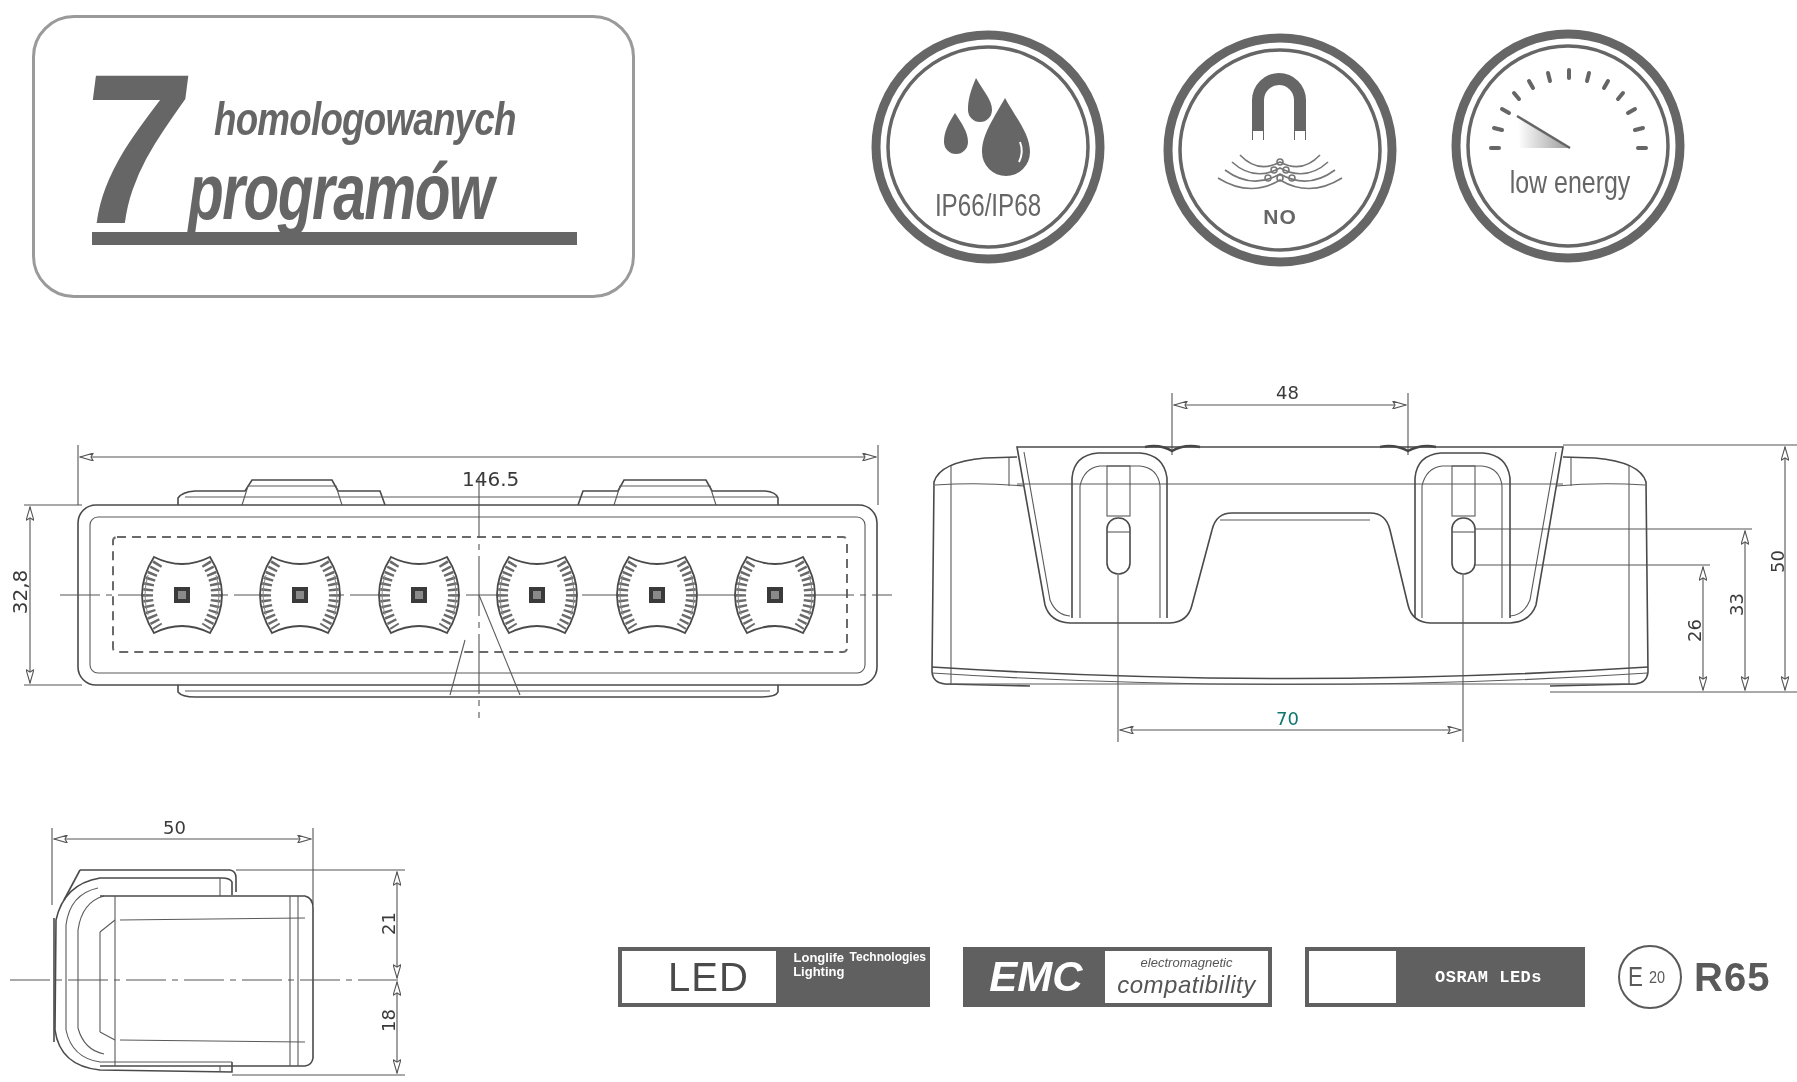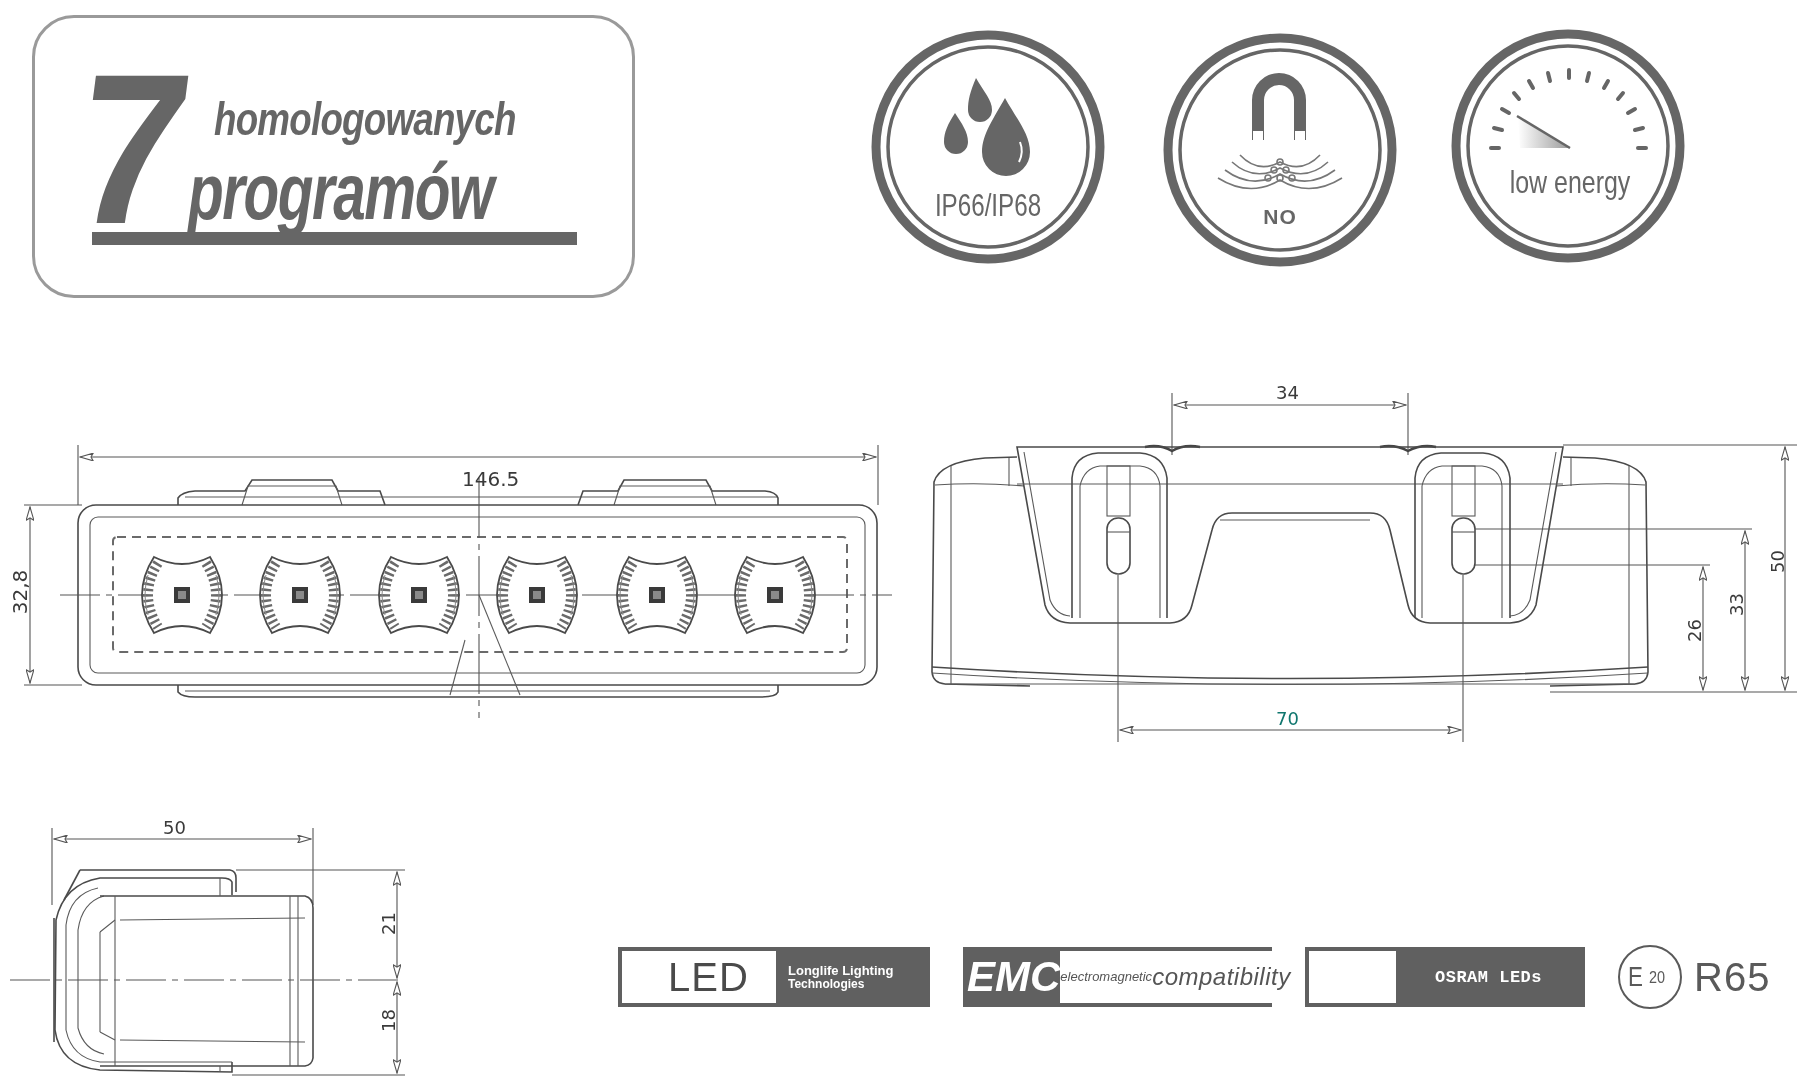--- a/index.html
+++ b/index.html
@@ -33,30 +33,30 @@
     .no-label { left: 1230px; top: 206px; width: 100px; font-size: 21px; font-weight: bold; letter-spacing: 1px; }
     .le-label { left: 1488px; top: 166px; width: 164px; font-size: 32px; transform: scaleX(0.78); transform-origin: center; }
 
     
     .badge { position: absolute; top: 947px; height: 60px; box-sizing: border-box; border: 4px solid #606060;
              display: flex; }
     .badge .w { background: #fff; display: flex; align-items: center; justify-content: center; }
     .badge .d { background: #606060; display: flex; align-items: center; justify-content: center; color: #fff; }
     .led-badge { left: 618px; width: 312px; }
     .led-badge .w { width: 135px; font-size: 40px; color: #4a4a4a; letter-spacing: 1px; padding-left: 19px; }
-    .led-badge .d { flex: 1; flex-direction: column; font-size: 13px; font-weight: bold; line-height: 1.05; align-items: flex-start; padding-left: 12px; }
+    .led-badge .d { flex: 1; flex-direction: row; font-size: 13px; font-weight: bold; line-height: 1.05; align-items: flex-start; padding-left: 12px; text-align: center; }
     .led-badge .d .big { font-size: 12px; }
     .emc-badge { left: 963px; width: 309px; font-style: italic; }
     .emc-badge .d { width: 138px; font-size: 42px; font-weight: bold; letter-spacing: 0px; }
-    .emc-badge .w { flex: 1; flex-direction: row; color: #555; font-size: 13px; line-height: 1.15; }
+    .emc-badge .w { flex: 1; flex-direction: column; color: #555; font-size: 13px; line-height: 1.15; }
     .emc-badge .w .big { font-size: 24px; letter-spacing: 0.5px; }
     .osram-badge { left: 1305px; width: 280px; font-family: Liberation Mono, monospace; }
     .osram-badge .w { width: 87px; }
     .osram-badge .d { flex: 1; font-size: 17px; font-weight: bold; letter-spacing: 0.5px; }
-    .r65 { left: 1694px; top: 955px; font-size: 40px; font-weight: normal; color: #5a5a5a; letter-spacing: 1px; }
+    .r65 { left: 1694px; top: 955px; font-size: 40px; font-weight: bold; color: #5a5a5a; letter-spacing: 1px; }
   </style>
 </head>
 <body>
 
 <div class="abs prog-box"></div>
 <div class="abs prog-seven">7</div>
 <div class="abs prog-line1">homologowanych</div>
 <div class="abs prog-line2">programów</div>
 <div class="abs prog-underline"></div>
 
@@ -273,21 +273,21 @@
       <circle cx="1338" cy="993" r="2.5"></circle>
         <circle cx="1358" cy="993" r="2.5"></circle>
         <circle cx="1348" cy="995" r="2.5"></circle>
     </g>
   </g>
 </svg>
 
 <div class="abs" style="left:462px;top:429px;font-size:20px;color:#3a3a3a;font-family:'DejaVu Sans',sans-serif;margin-top:38px;">146.5</div>
 <div class="abs" style="left:-4px;top:580px;font-size:20px;color:#3a3a3a;font-family:'DejaVu Sans',sans-serif;transform:rotate(-90deg);transform-origin:center;width:48px;text-align:center;">32,8</div>
 
-<div class="abs" style="left:1276px;top:382px;font-size:18px;color:#3a3a3a;font-family:'DejaVu Sans',sans-serif;">34</div>
+<div class="abs" style="left:1276px;top:382px;font-size:18px;color:#3a3a3a;font-family:'DejaVu Sans',sans-serif;">48</div>
 <div class="abs" style="left:1276px;top:708px;font-size:18px;color:#0f766e;font-family:'DejaVu Sans',sans-serif;">70</div>
 <div class="abs" style="left:1676px;top:620px;font-size:18px;color:#3a3a3a;font-family:'DejaVu Sans',sans-serif;transform:rotate(-90deg);width:36px;text-align:center;">26</div>
 <div class="abs" style="left:1718px;top:594px;font-size:18px;color:#3a3a3a;font-family:'DejaVu Sans',sans-serif;transform:rotate(-90deg);width:36px;text-align:center;">33</div>
 <div class="abs" style="left:1759px;top:551px;font-size:18px;color:#3a3a3a;font-family:'DejaVu Sans',sans-serif;transform:rotate(-90deg);width:36px;text-align:center;">50</div>
 
 <div class="abs" style="left:163px;top:817px;font-size:18px;color:#3a3a3a;font-family:'DejaVu Sans',sans-serif;">50</div>
 <div class="abs" style="left:370px;top:913px;font-size:18px;color:#3a3a3a;font-family:'DejaVu Sans',sans-serif;transform:rotate(-90deg);width:36px;text-align:center;">21</div>
 <div class="abs" style="left:370px;top:1010px;font-size:18px;color:#3a3a3a;font-family:'DejaVu Sans',sans-serif;transform:rotate(-90deg);width:36px;text-align:center;">18</div>
 
 <div class="circle-label ip-label">IP66/IP68</div>

